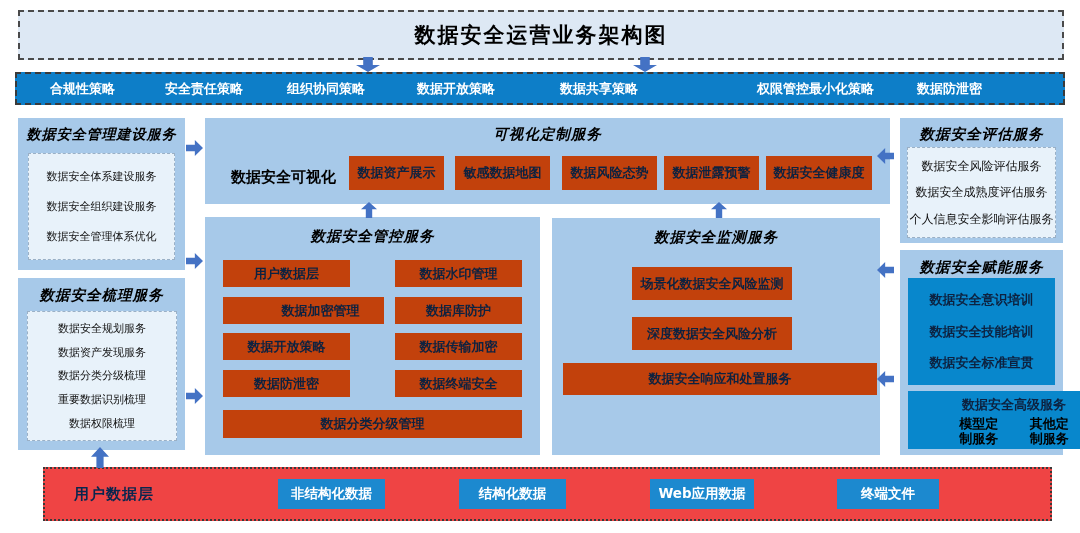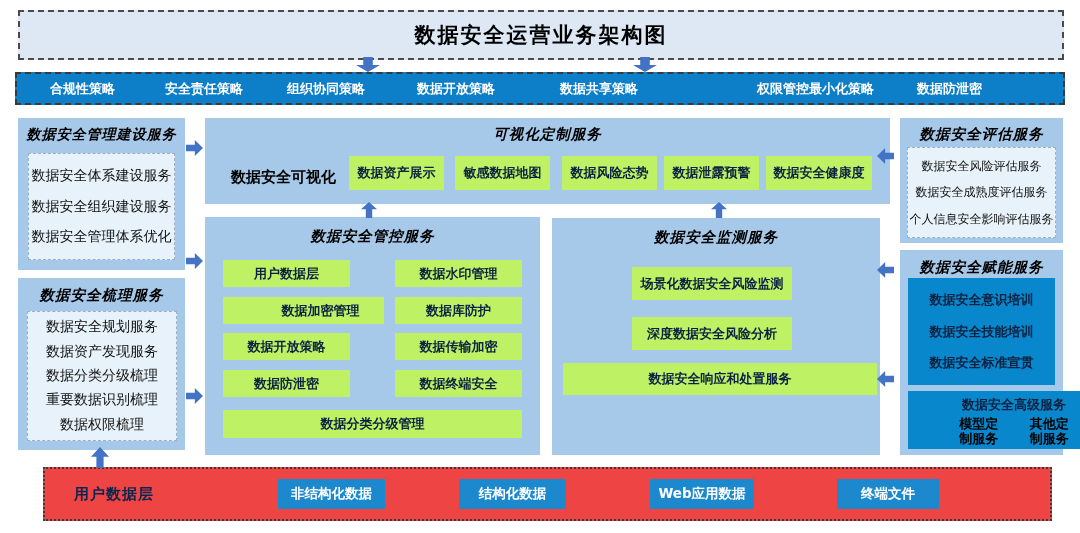--- a/index.html
+++ b/index.html
@@ -21,24 +21,24 @@
                   color:#09264e;font-size:15px;font-weight:bold;letter-spacing:1px;}
   .chip{position:absolute;background:#1c89cf;color:#fff;font-size:13.5px;font-weight:bold;
         display:flex;align-items:center;justify-content:center;white-space:nowrap;}
 
   
   .panel{background:#a7c9e9;}
   .sec-title{position:absolute;left:0;right:0;text-align:center;color:#000;
              font-size:14.5px;font-weight:bold;font-style:italic;letter-spacing:1px;white-space:nowrap;}
   .pale{position:absolute;background:#e8f2fa;border:1px dashed #9ab0c6;
         display:flex;flex-direction:column;justify-content:space-evenly;align-items:center;}
-  .pale .li{font-size:14px;color:#111;white-space:nowrap;}
+  .pale .li{font-size:11px;color:#111;white-space:nowrap;}
 
   
-  .btn{position:absolute;background:#bef264;color:#0d2240;font-size:13px;font-weight:600;
+  .btn{position:absolute;background:#c2410c;color:#0d2240;font-size:13px;font-weight:600;
        display:flex;align-items:center;justify-content:center;white-space:nowrap;}
   .bluepanel{position:absolute;background:#0887cc;color:#0d2240;}
   .bluepanel .li{font-size:13px;font-weight:600;text-align:center;white-space:nowrap;}
   .vis-label{position:absolute;font-size:15px;font-weight:bold;color:#000;white-space:nowrap;}
 
   
   .arr{position:absolute;background:#4472c4;}
   .arr.right{clip-path:polygon(0 30%,52% 30%,52% 0,100% 50%,52% 100%,52% 70%,0 70%);}
   .arr.left{clip-path:polygon(100% 30%,48% 30%,48% 0,0 50%,48% 100%,48% 70%,100% 70%);}
   .arr.up{clip-path:polygon(30% 100%,30% 46%,0 46%,50% 0,100% 46%,70% 46%,70% 100%);}

